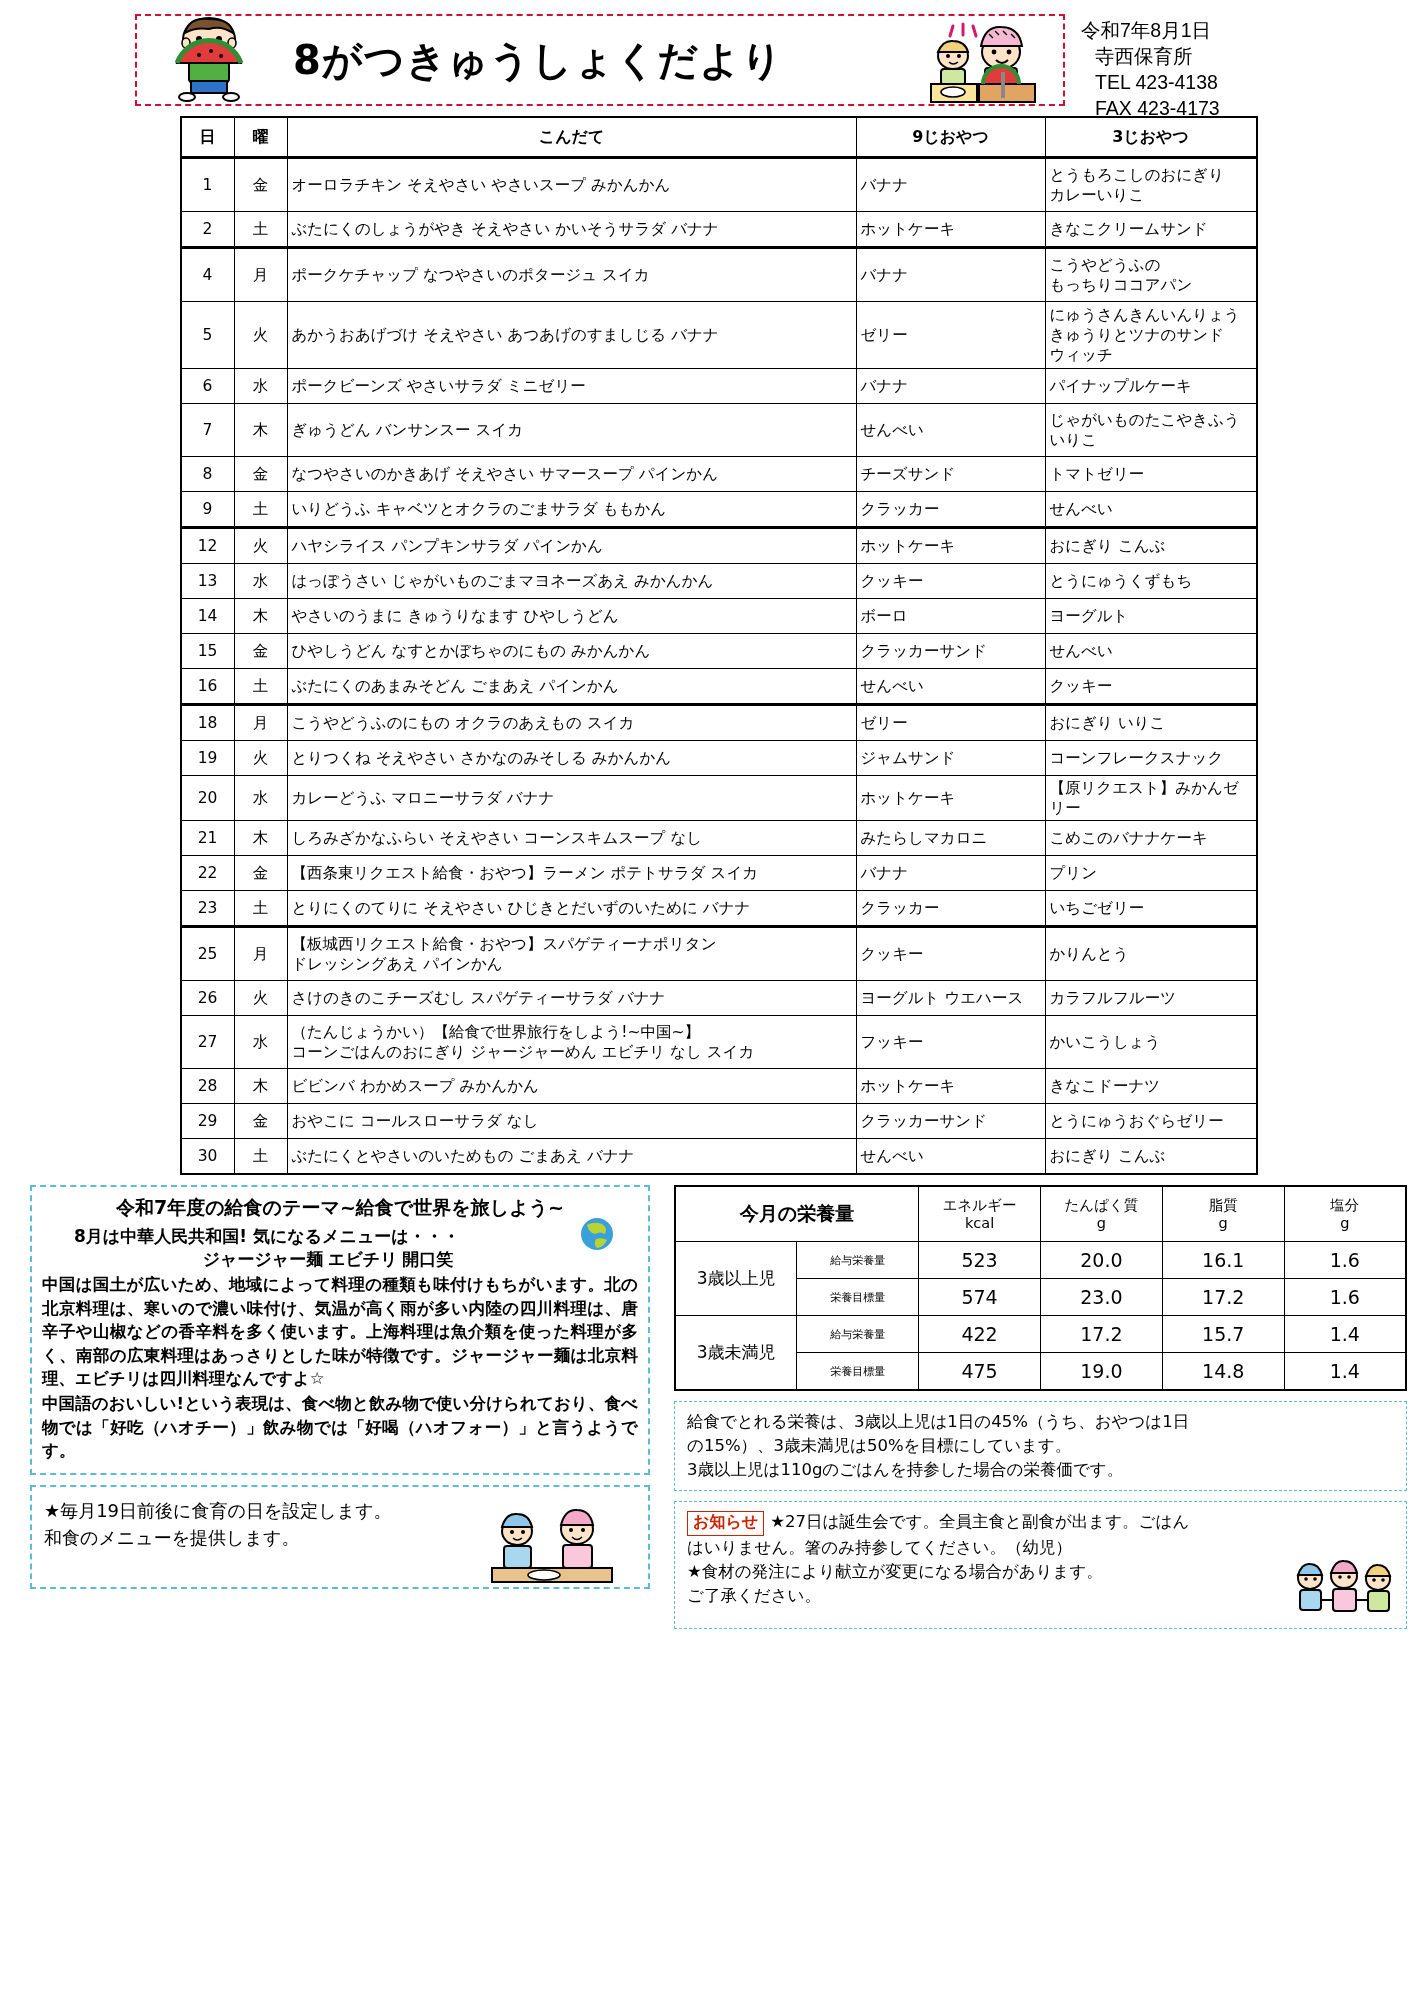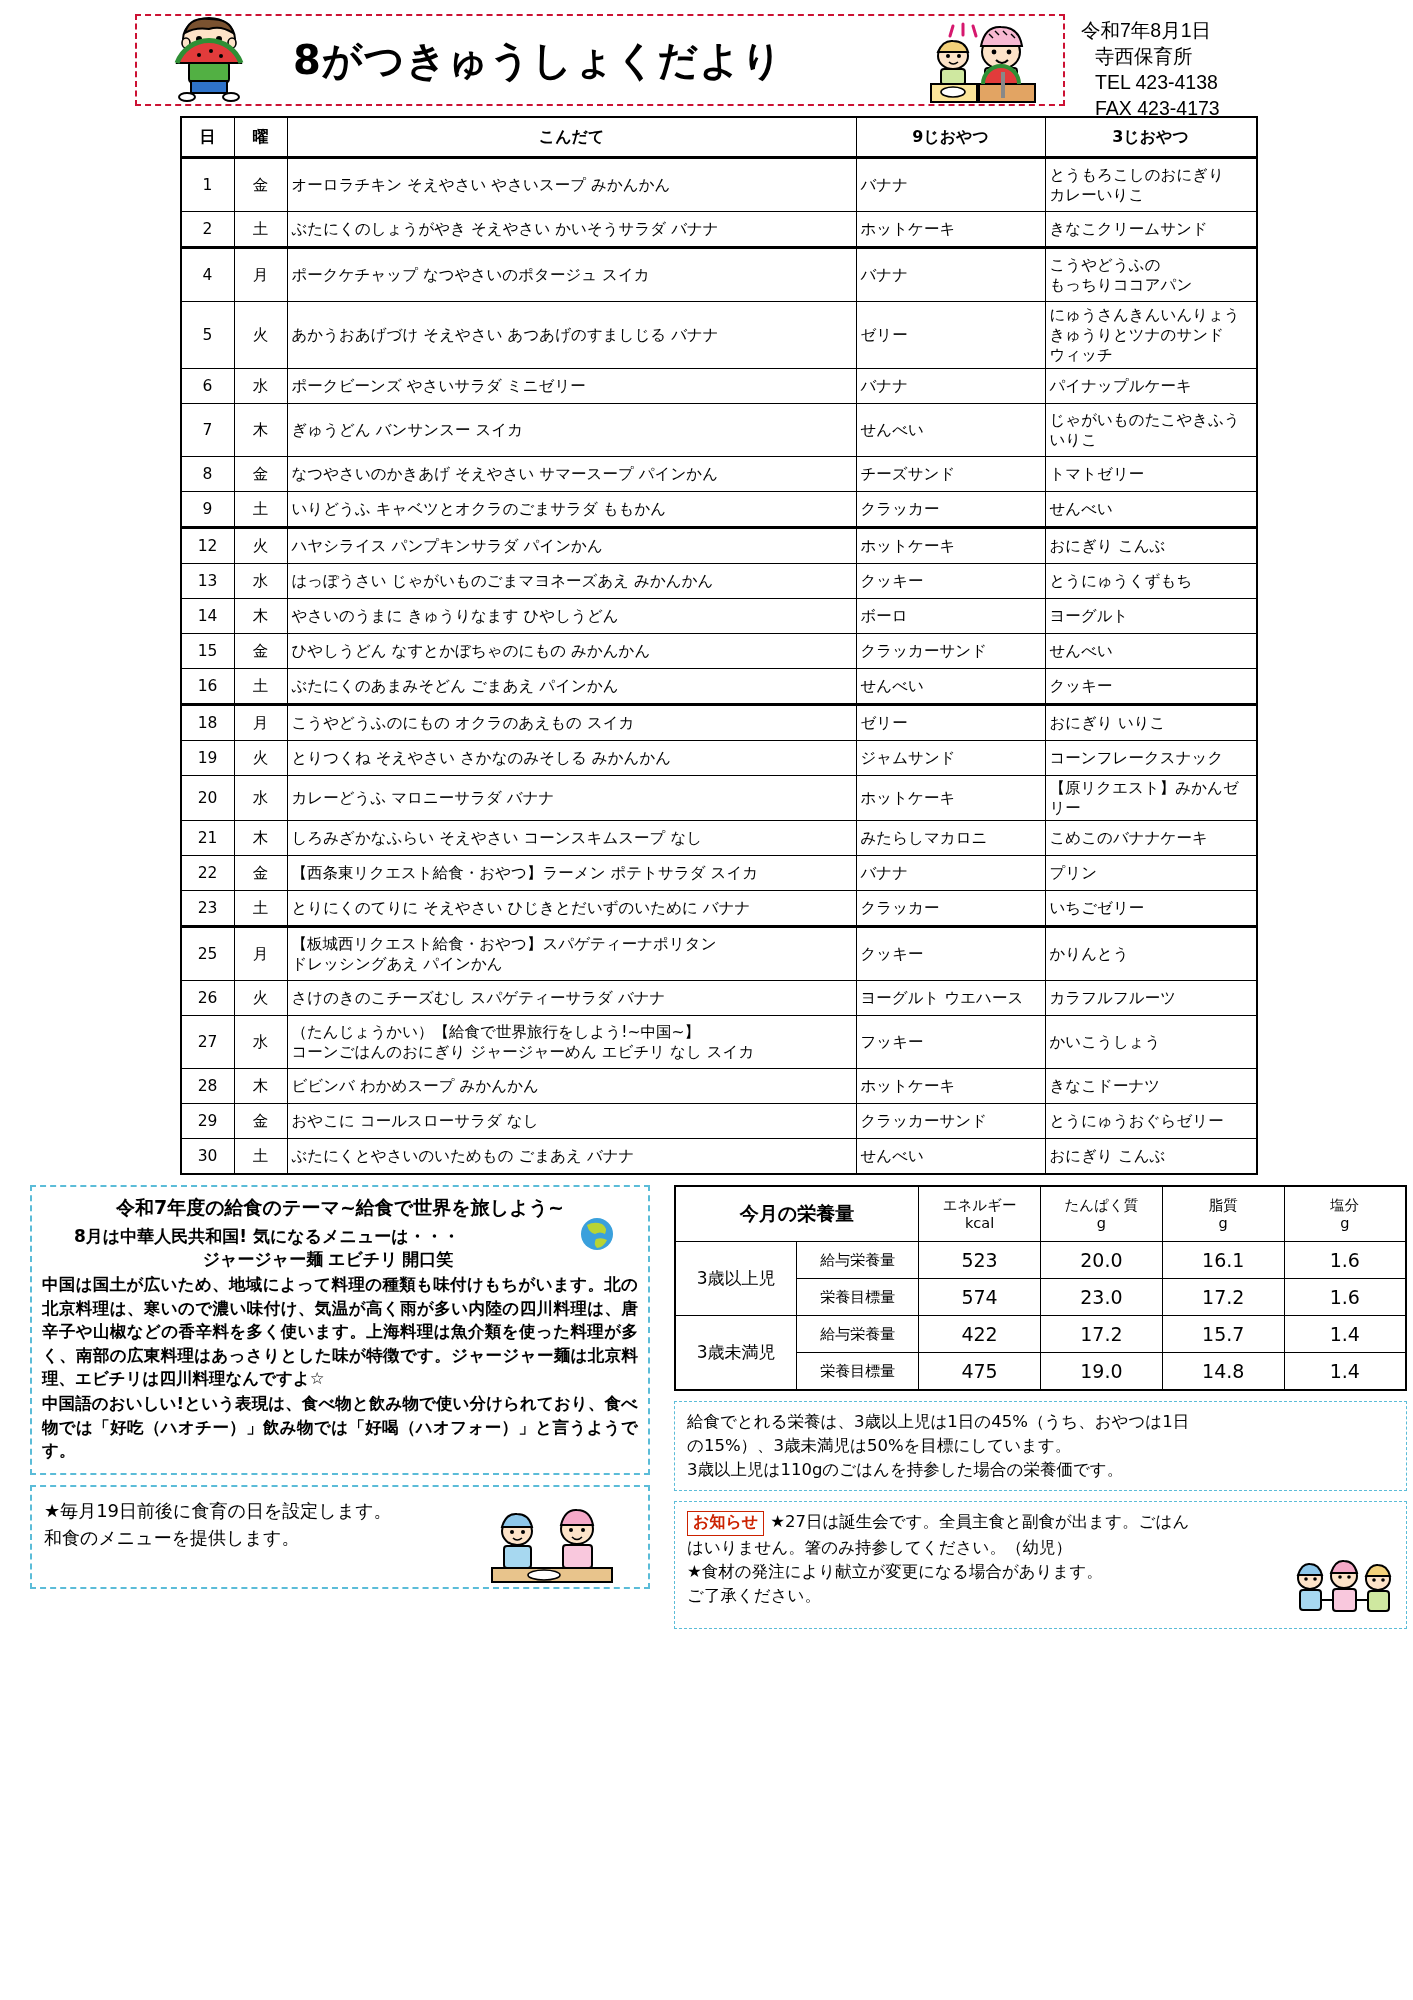--- a/index.html
+++ b/index.html
@@ -199,21 +199,21 @@
     font-weight: bold;
     height: 48px;
   }
   .nutri-table th.unit-hdr {
     font-size: 14.5px;
     line-height: 1.25;
     font-weight: normal;
     height: 48px;
   }
   .nutri-table td.agegrp { font-size: 17px; font-weight: normal; }
-  .nutri-table td.rowlabel { font-size: 15px; }
+  .nutri-table td.rowlabel { font-size: 11px; }
   .nutri-table td.num { font-size: 19px; }
   .nutri-table { border: 2px solid #000; }
 
   .note-box {
     border: 1px dashed #5bbcd8;
     margin-top: 10px;
     padding: 8px 12px;
     font-size: 16.5px;
     line-height: 1.45;
     font-family: "DejaVu Sans", sans-serif;

